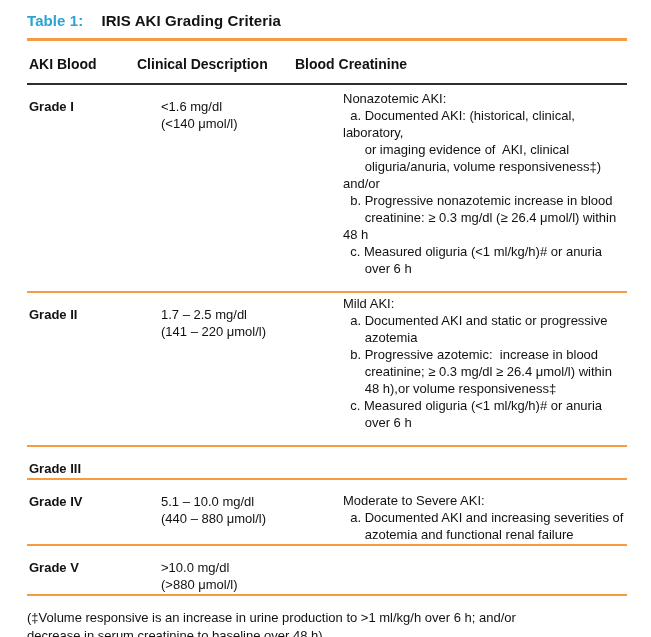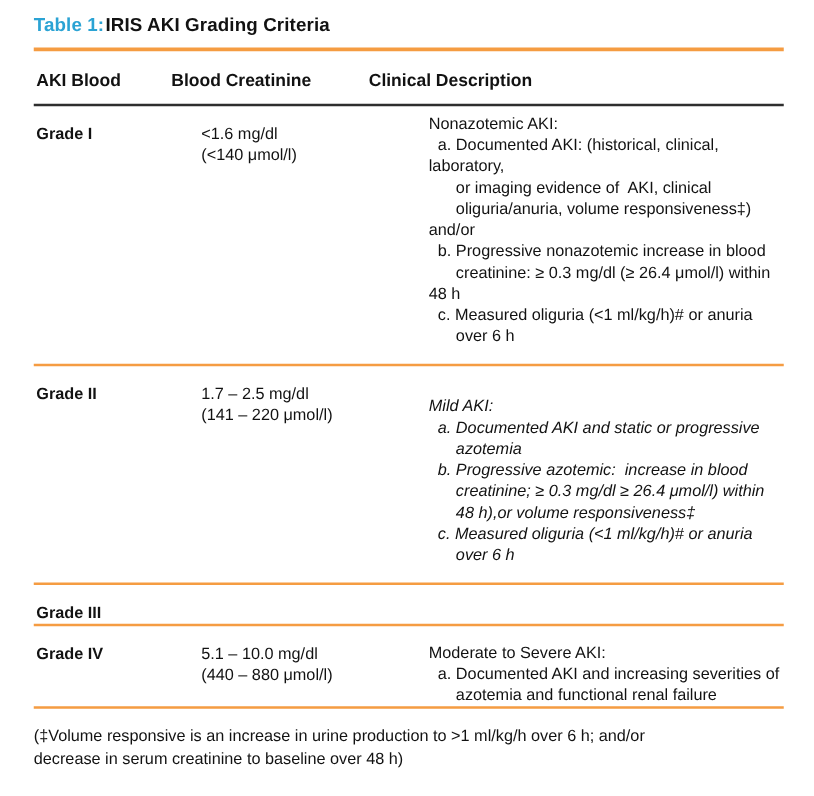--- a/index.html
+++ b/index.html
@@ -19,21 +19,21 @@
   }
   .title {
     font-size: 15px;
     font-weight: bold;
     letter-spacing: 0.1px;
     padding-bottom: 9px;
     border-bottom: 3px solid #F59C42;
   }
   .title-label {
     color: #2BA3D4;
-    margin-right: 1px;
+    margin-right: 18px;
   }
   .grid-row {
     display: grid;
     grid-template-columns: 108px 158px 1fr;
   }
   .header-row {
     padding: 15px 0 11px 0;
     border-bottom: 2px solid #2E2E2E;
     font-weight: bold;
     font-size: 14px;
@@ -55,43 +55,43 @@
   .grade {
     font-weight: bold;
     padding-top: 13px;
   }
   .creat {
     padding-top: 13px;
   }
   .desc {
     padding-top: 5px;
   }
-  .row-2 .desc { padding-top: 23px; font-style: italic; }
+  .row-2 .desc { padding-top: 2px; }
   .row-3, .row-4, .row-5 { padding-bottom: 1px; }
   .row-4 .desc { padding-top: 12px; }
   .footnote {
     margin-top: 13px;
     font-size: 13px;
     line-height: 18px;
     white-space: pre-wrap;
   }
 </style>
 </head>
 <body>
 
 <div class="page">
 
   <div class="title">
     <span class="title-label">Table 1:</span><span>IRIS AKI Grading Criteria</span>
   </div>
 
   <div class="grid-row header-row">
     <div class="header-cell">AKI Blood</div>
+    <div class="header-cell">Clinical Description</div>
     <div class="header-cell">Blood Creatinine</div>
-    <div class="header-cell">Clinical Description</div>
   </div>
 
   <div class="grid-row row row-1">
     <div class="cell grade">Grade I</div>
     <div class="cell creat">&lt;1.6 mg/dl
 (&lt;140 μmol/l)</div>
     <div class="cell desc">Nonazotemic AKI:
   a. Documented AKI: (historical, clinical, laboratory,
       or imaging evidence of  AKI, clinical
       oliguria/anuria, volume responsiveness‡) and/or
@@ -122,17 +122,23 @@
 
   <div class="grid-row row row-4">
     <div class="cell grade">Grade IV</div>
     <div class="cell creat">5.1 – 10.0 mg/dl
 (440 – 880 μmol/l)</div>
     <div class="cell desc">Moderate to Severe AKI:
   a. Documented AKI and increasing severities of
       azotemia and functional renal failure</div>
   </div>
 
+  <div class="grid-row row row-5">
+    <div class="cell grade">Grade V</div>
+    <div class="cell creat">&gt;10.0 mg/dl
+(&gt;880 μmol/l)</div>
+    <div class="cell desc"></div>
+  </div>
 
   <div class="footnote">(‡Volume responsive is an increase in urine production to &gt;1 ml/kg/h over 6 h; and/or
 decrease in serum creatinine to baseline over 48 h)</div>
 
 </div>
 
 </body></html>

